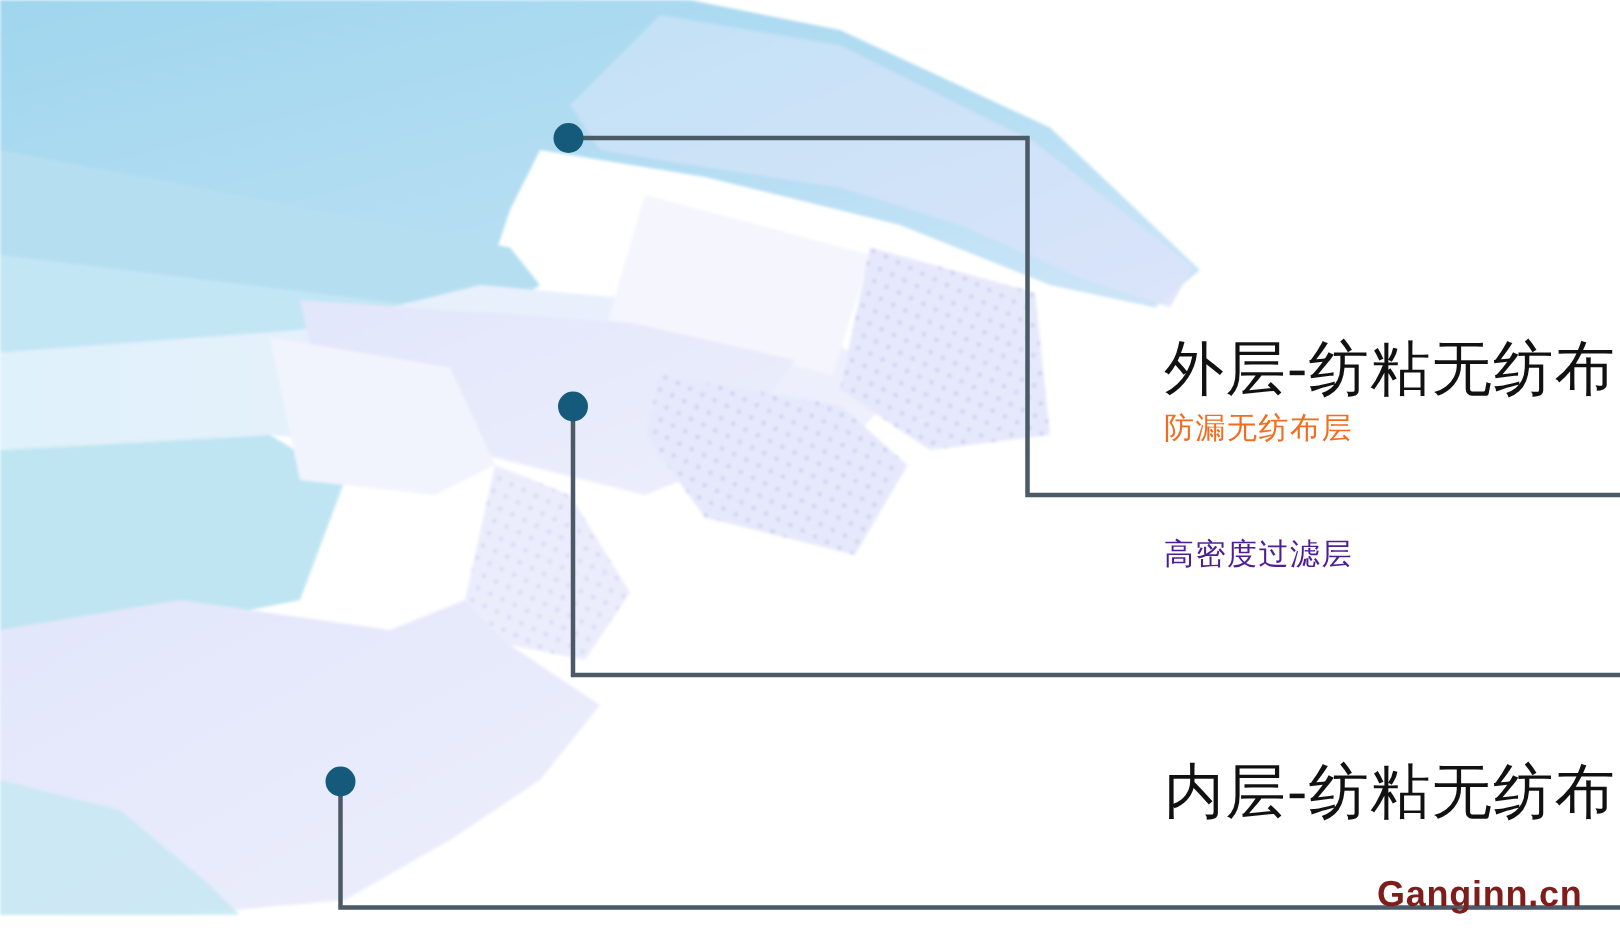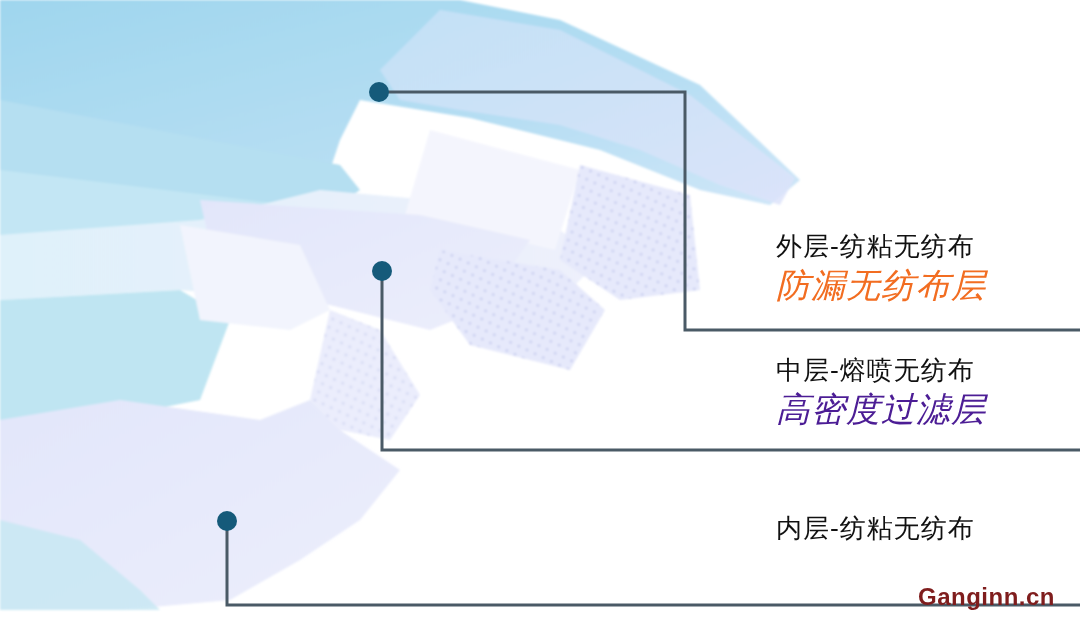--- a/index.html
+++ b/index.html
@@ -1,20 +1,20 @@
 <!DOCTYPE html>
 <html><head>
 <meta charset="utf-8">
 <style>
   html, body { margin:0; padding:0; }
   body { width:1080px; height:627px; overflow:hidden; background:#ffffff; position:relative; font-family:"DejaVu Sans", sans-serif; }
   #stage { position:absolute; left:0; top:0; width:1080px; height:627px; }
   .label { position:absolute; left:776px; white-space:nowrap; }
-  .title { font-family:"DejaVu Serif", serif; font-size:26px; color:#111111; line-height:40px; letter-spacing:1px; }
-  .sub { font-family:"DejaVu Serif", serif; font-size:34px; line-height:38px; letter-spacing:1px;font-style:italic; }
+  .title { font-family:"DejaVu Serif", serif; font-size:40px; color:#111111; line-height:40px; letter-spacing:1px; }
+  .sub { font-family:"DejaVu Serif", serif; font-size:20px; line-height:38px; letter-spacing:1px; }
   .watermark { position:absolute; left:918px; top:583px; font-family:"Liberation Sans", sans-serif; font-weight:bold; font-size:24px; letter-spacing:0.5px; }
 </style>
 </head>
 <body>
 
 <svg id="stage" viewBox="0 0 1080 627" xmlns="http://www.w3.org/2000/svg">
   <defs>
     <linearGradient id="gBlue" x1="0" y1="0" x2="1" y2="1">
       <stop offset="0" stop-color="#9fd6ee"></stop>
       <stop offset="0.6" stop-color="#b6def3"></stop>
@@ -83,21 +83,20 @@
     <circle cx="227" cy="521" r="10"></circle>
   </g>
 </svg>
 
 <div class="label" style="top:226px;">
   <div class="title">外层-纺粘无纺布</div>
   <div class="sub" style="color:#f26d21;">防漏无纺布层</div>
 </div>
 
 <div class="label" style="top:350px;">
-  <div class="title">中层-熔喷无纺布</div>
   <div class="sub" style="color:#4c1d95;">高密度过滤层</div>
 </div>
 
 <div class="label" style="top:508px;">
   <div class="title">内层-纺粘无纺布</div>
 </div>
 
 <div class="watermark" style="color:#7f1d1d;">Ganginn.cn</div>
 
 </body></html>

